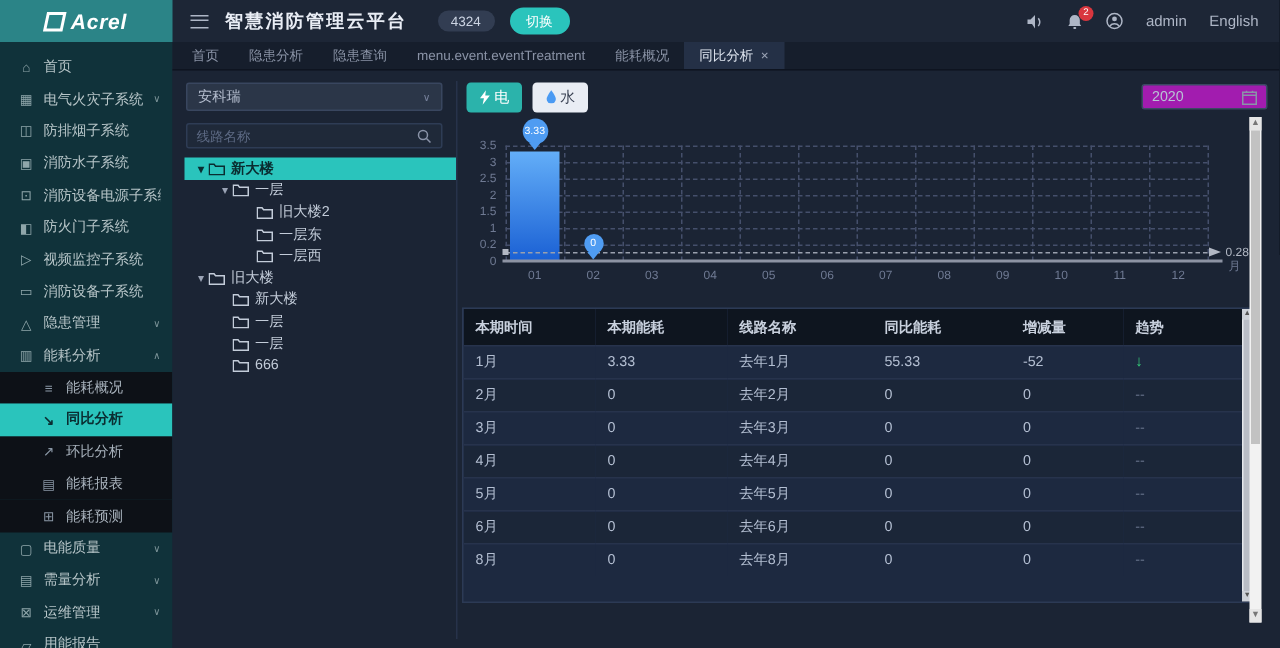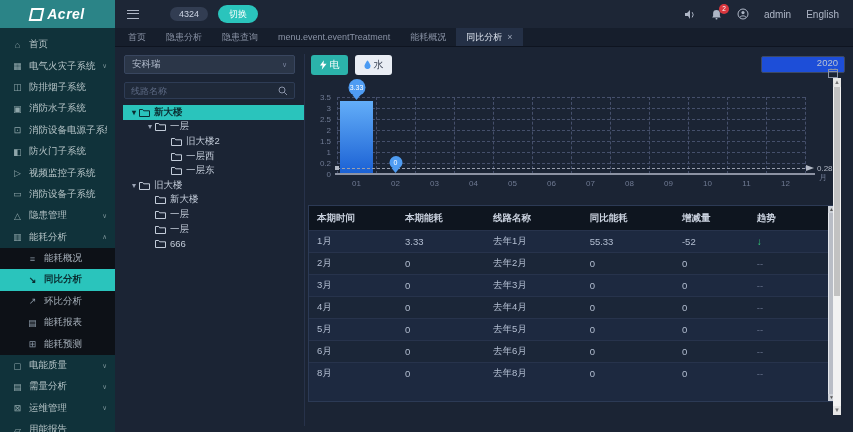--- a/index.html
+++ b/index.html
@@ -52,22 +52,22 @@
   .tn-arrow{width:10px;font-size:8px;color:#9aa3b5;text-align:center;flex:none;}
   .tree-node.selected .tn-arrow{color:#0a2d31;}
   .tn-folder{margin-right:4px;display:flex;flex:none;}
   
   .content{position:absolute;left:196px;top:8px;right:8px;bottom:0;}
   .toolbar{display:flex;align-items:center;height:21px;}
   .btn{height:20px;width:37px;border-radius:3px;display:flex;align-items:center;justify-content:center;gap:3px;
        font-size:10px;cursor:pointer;border:0;font-family:inherit;}
   .btn-electric{background:#2bb3ab;color:#fff;}
   .btn-water{background:#e9edf4;color:#3a4254;margin-left:7px;}
-  .datepicker{margin-left:auto;width:70px;height:15px;background:#1d4ed8;border:1px solid #3c4964;border-radius:2px;
-              display:flex;align-items:flex-end;padding:0 6px;color:#b8c2d4;font-size:9.5px;cursor:pointer;flex-direction:column;}
+  .datepicker{margin-left:auto;width:70px;height:15px;background:#a21caf;border:1px solid #3c4964;border-radius:2px;
+              display:flex;align-items:center;padding:0 6px;color:#b8c2d4;font-size:9.5px;cursor:pointer;}
   .dp-icon{margin-left:auto;display:flex;}
   
   .chart{position:absolute;top:28px;left:0;right:0;height:125px;}
   .plot{position:absolute;left:26px;top:15px;width:468px;height:77px;}
   .ghl{position:absolute;left:0;right:0;border-top:1px dashed #454f6b;}
   .gvl{position:absolute;top:0;bottom:0;border-left:1px dashed #454f6b;}
   .axis-x{position:absolute;left:-2px;right:-10px;bottom:-1px;height:2px;background:#8d93a3;}
   .ytick{position:absolute;right:calc(100% + 6px);transform:translateY(-50%);font-size:8px;color:#6f7a93;}
   .xtick{position:absolute;top:calc(100% + 5px);transform:translateX(-50%);font-size:8px;color:#6f7a93;}
   .bar{position:absolute;bottom:0;background:linear-gradient(180deg,#63aef8,#1a60d4);}
@@ -104,20 +104,21 @@
 <body>
 
 <div class="page">
 
   <div class="header">
     <div class="logo">
       <span class="logo-mark"></span>
       <span>Acrel</span>
     </div>
     <span class="hamb"></span>
+    <span class="header-title">智慧消防管理云平台</span>
     <span class="count-badge">4324</span>
     <span class="switch-pill">切换</span>
     <div class="header-right">
       <span class="icon-btn">
         <svg width="12" height="11" viewBox="0 0 12 11">
             <path d="M1 4h2l3-3v9L4 7H1z" fill="#aeb6c6"></path>
             <path d="M8.2 3.2q2 2.6 0 5.2" stroke="#aeb6c6" fill="none" stroke-width="1"></path>
           </svg>
       </span>
       <span class="icon-btn">
@@ -290,30 +291,30 @@
             </span>
             <span>旧大楼2</span>
           </div>
           <div class="tree-node" style="padding-left: 38px;">
             <span class="tn-arrow"></span>
             <span class="tn-folder">
               <svg width="11" height="9" viewBox="0 0 11 9">
                 <path d="M0.5 8.5v-7h3.2l1 1.3h5.8v5.7z" fill="none" stroke="currentColor"></path>
               </svg>
             </span>
+            <span>一层东</span>
+          </div>
+          <div class="tree-node" style="padding-left: 38px;">
+            <span class="tn-arrow"></span>
+            <span class="tn-folder">
+              <svg width="11" height="9" viewBox="0 0 11 9">
+                <path d="M0.5 8.5v-7h3.2l1 1.3h5.8v5.7z" fill="none" stroke="currentColor"></path>
+              </svg>
+            </span>
             <span>一层西</span>
-          </div>
-          <div class="tree-node" style="padding-left: 38px;">
-            <span class="tn-arrow"></span>
-            <span class="tn-folder">
-              <svg width="11" height="9" viewBox="0 0 11 9">
-                <path d="M0.5 8.5v-7h3.2l1 1.3h5.8v5.7z" fill="none" stroke="currentColor"></path>
-              </svg>
-            </span>
-            <span>一层东</span>
           </div>
           <div class="tree-node" style="padding-left: 6px;">
             <span class="tn-arrow">▾</span>
             <span class="tn-folder">
               <svg width="11" height="9" viewBox="0 0 11 9">
                 <path d="M0.5 8.5v-7h3.2l1 1.3h5.8v5.7z" fill="none" stroke="currentColor"></path>
               </svg>
             </span>
             <span>旧大楼</span>
           </div>

